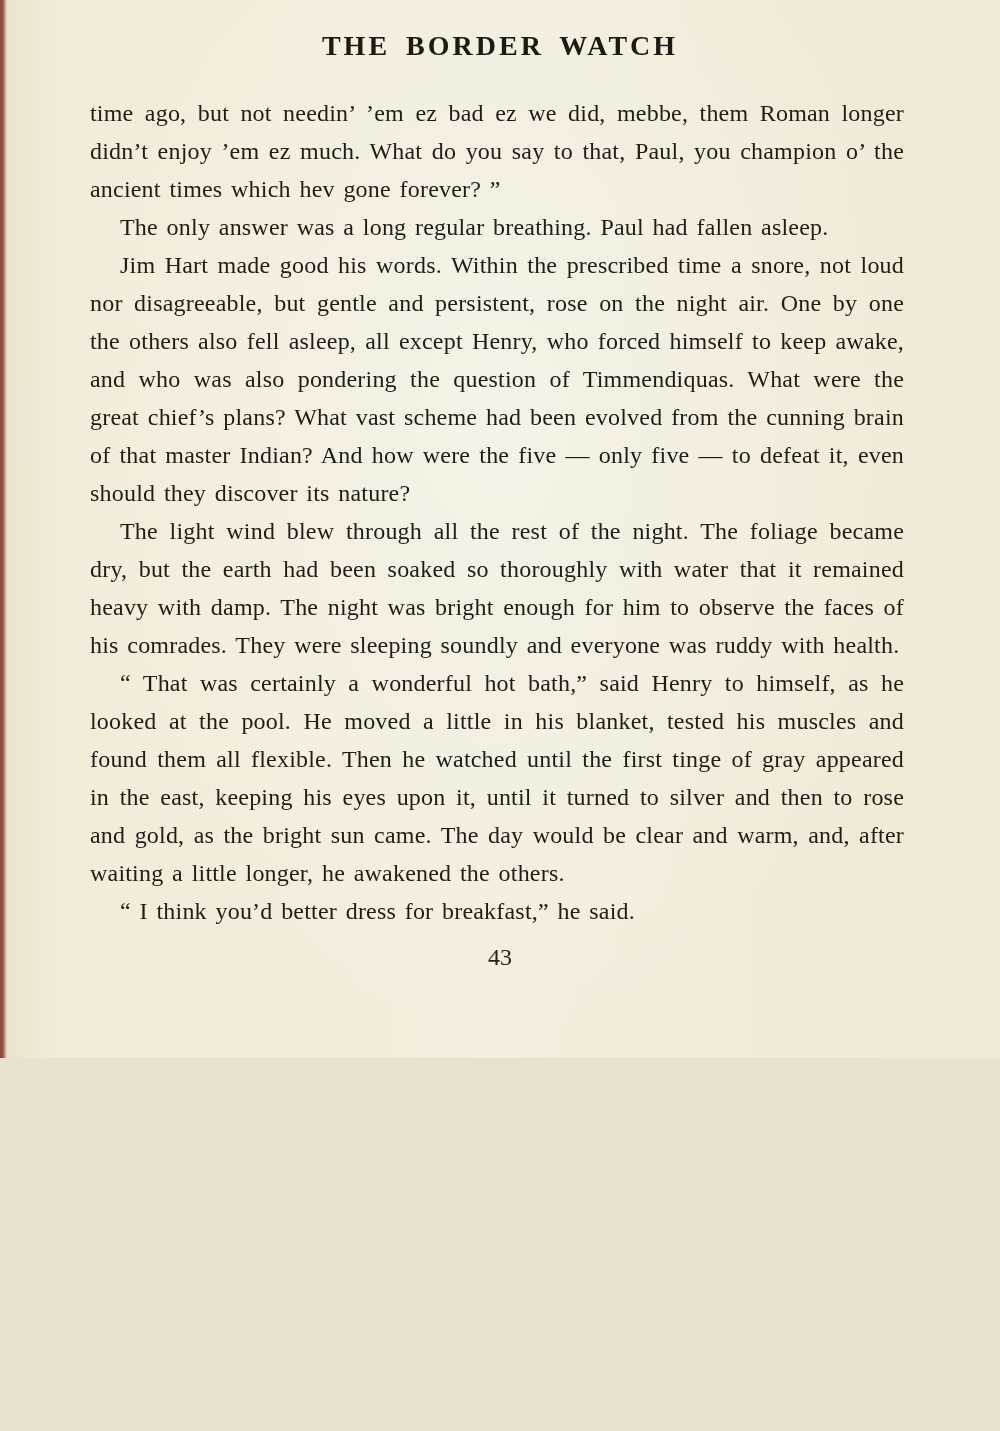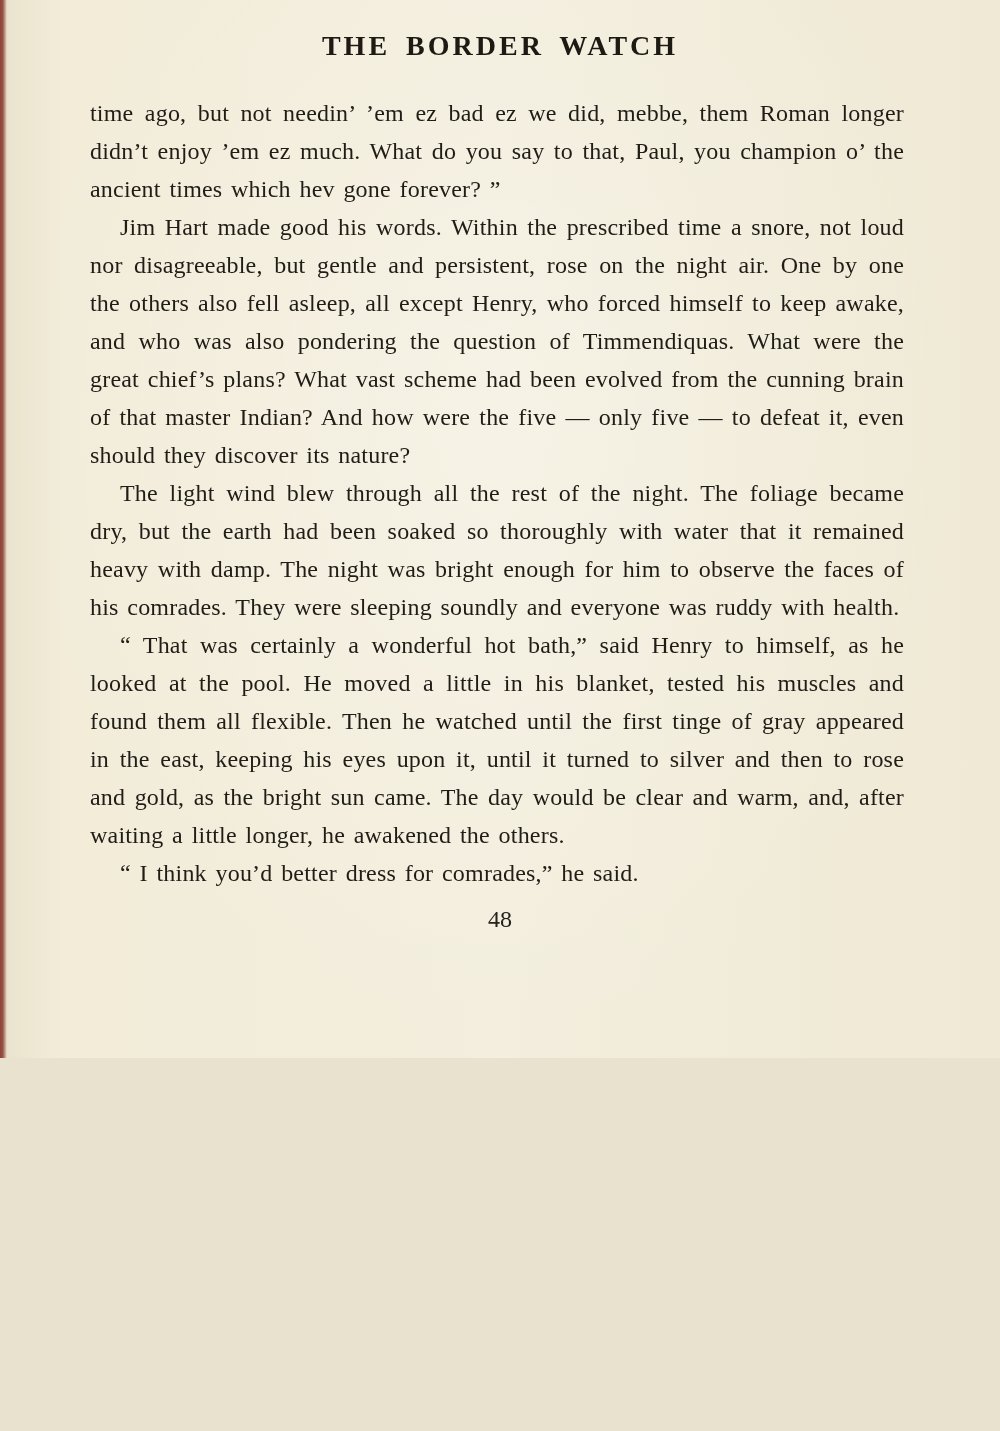--- a/index.html
+++ b/index.html
@@ -62,20 +62,21 @@
 </head>
 <body>
 
 <div class="page">
   <div class="scan-edge"></div>
 
   <h1 class="header">THE BORDER WATCH</h1>
 
   <div class="text-block">
     <p>time ago, but not needin’ ’em ez bad ez we did, mebbe, them Roman longer didn’t enjoy ’em ez much.  What do you say to that, Paul, you champion o’ the ancient times which hev gone forever? ”</p>
+    <p class="indent">The only answer was a long regular breathing.  Paul had fallen asleep.</p>
     <p class="indent">Jim Hart made good his words.  Within the prescribed time a snore, not loud nor disagreeable, but gentle and persistent, rose on the night air.  One by one the others also fell asleep, all except Henry, who forced himself to keep awake, and who was also pondering the question of Timmendiquas.  What were the great chief’s plans?  What vast scheme had been evolved from the cunning brain of that master Indian?  And how were the five — only five — to defeat it, even should they discover its nature?</p>
     <p class="indent">The light wind blew through all the rest of the night.  The foliage became dry, but the earth had been soaked so thoroughly with water that it remained heavy with damp.  The night was bright enough for him to observe the faces of his comrades.  They were sleeping soundly and everyone was ruddy with health.</p>
     <p class="indent">“ That was certainly a wonderful hot bath,” said Henry to himself, as he looked at the pool.  He moved a little in his blanket, tested his muscles and found them all flexible.  Then he watched until the first tinge of gray appeared in the east, keeping his eyes upon it, until it turned to silver and then to rose and gold, as the bright sun came.  The day would be clear and warm, and, after waiting a little longer, he awakened the others.</p>
-    <p class="indent">“ I think you’d better dress for comrades,” he said.</p>
+    <p class="indent">“ I think you’d better dress for breakfast,” he said.</p>
   </div>
 
-  <div class="page-number">48</div>
+  <div class="page-number">43</div>
 </div>
 
 </body></html>

